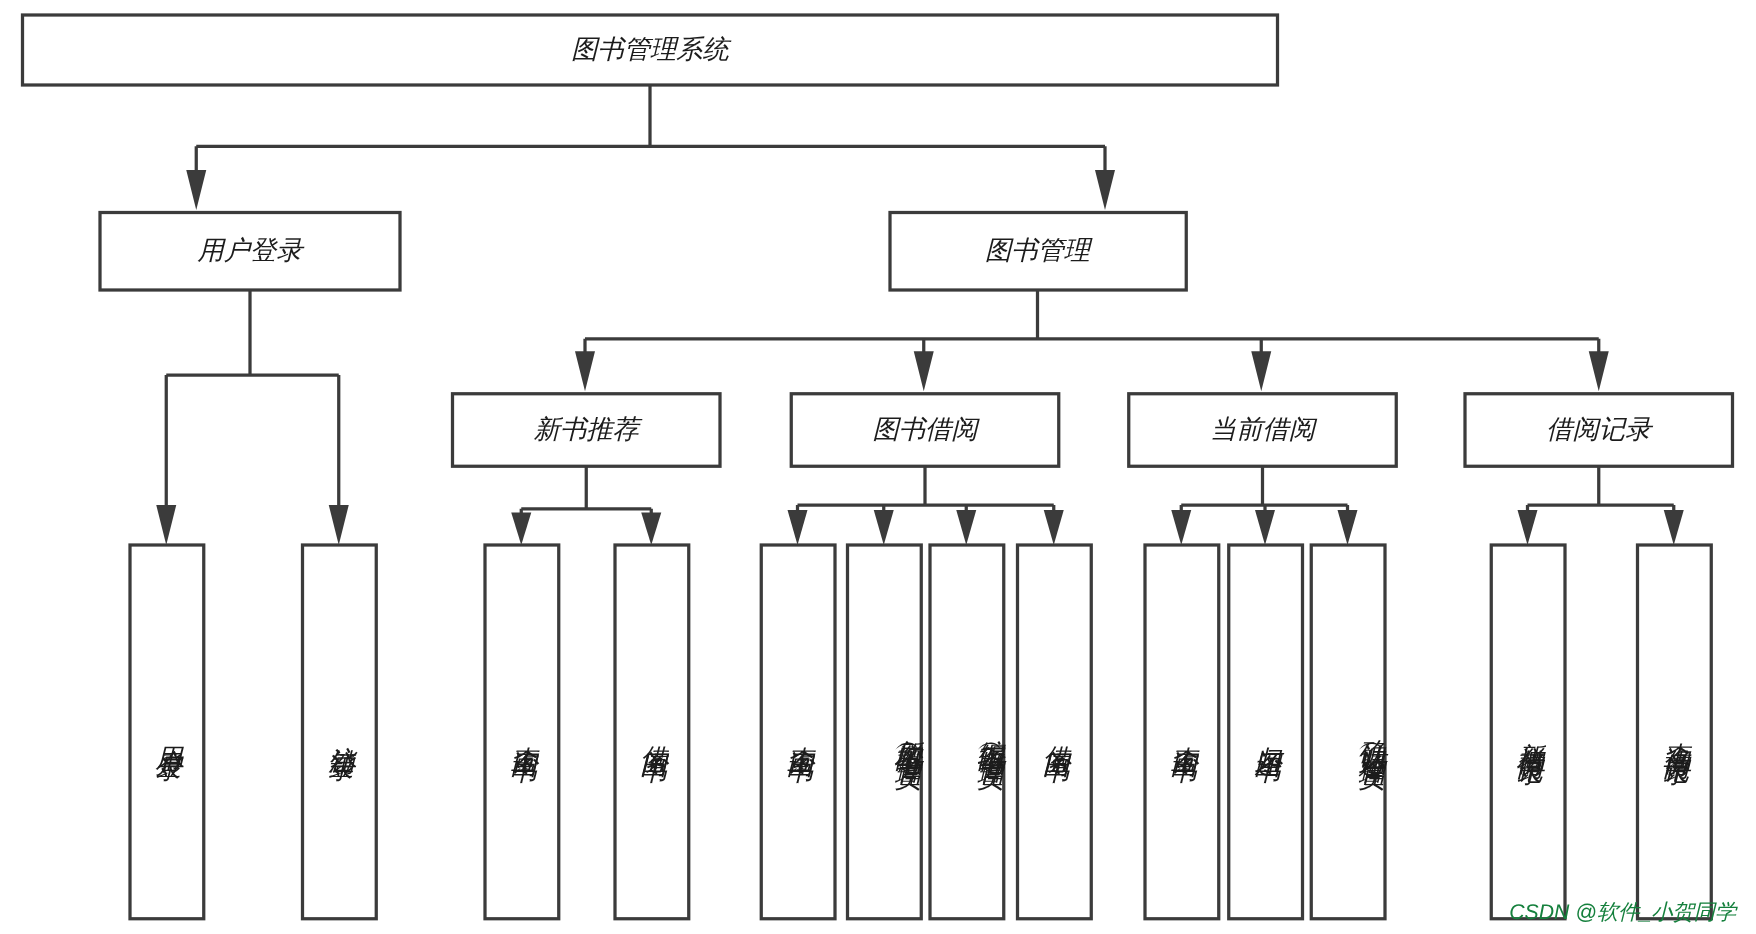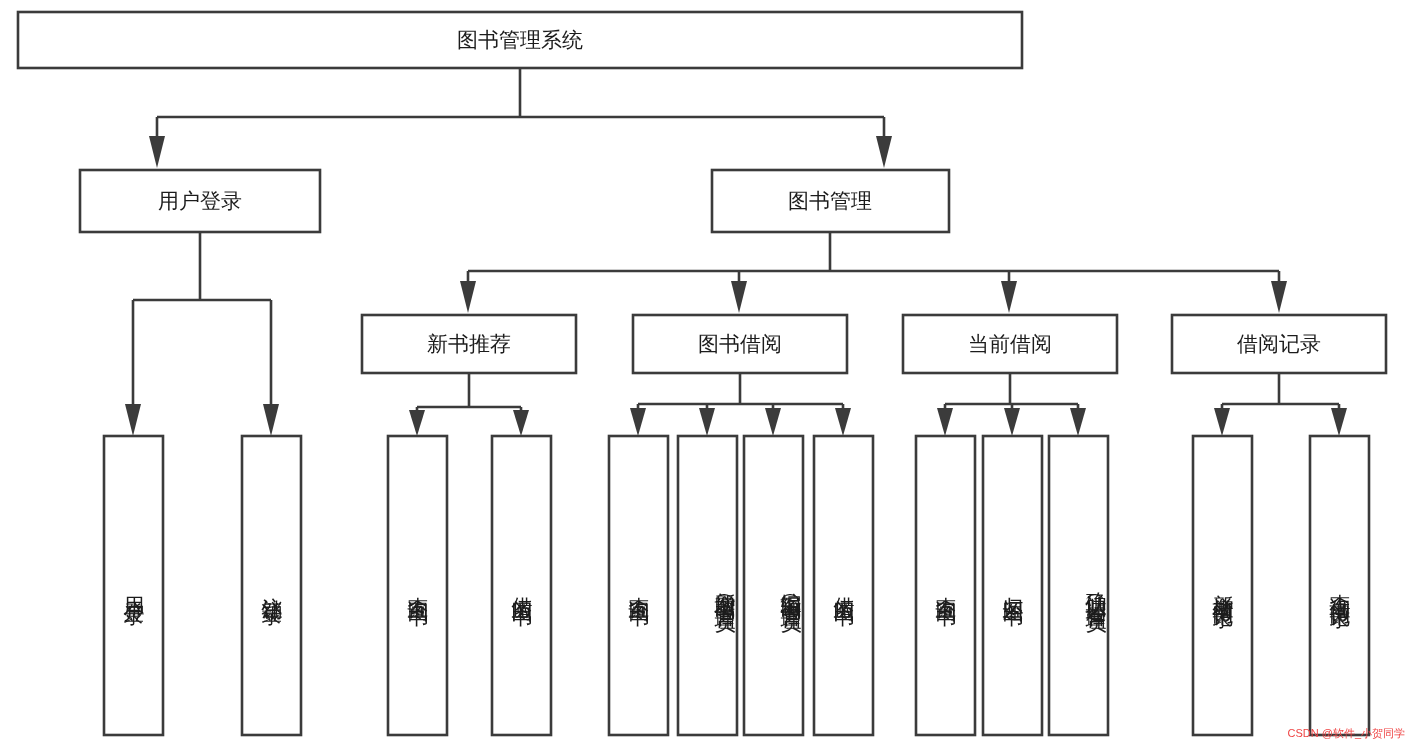--- a/index.html
+++ b/index.html
@@ -11,20 +11,21 @@
     width: 1405px;
     height: 747px;
     font-family: "Liberation Sans", "DejaVu Sans", sans-serif;
     overflow: hidden;
     position: relative;
   }
   #diagram-root {
     position: relative;
     width: 1405px;
     height: 747px;
+    font-style: italic;
   }
   svg.diagram-svg {
     position: absolute;
     left: 0;
     top: 0;
     width: 1405px;
     height: 747px;
   }
   .node-box {
     fill: #ffffff;
@@ -55,25 +56,25 @@
     font-size: 21px;
     line-height: 1.18;
     color: #1c1c1c;
     letter-spacing: 3px;
     text-align: center;
     white-space: nowrap;
     pointer-events: none;
   }
   .watermark {
     position: absolute;
-    right: 0;
+    right: 16px;
     bottom: 6px;
     font-family: "Liberation Sans", "DejaVu Sans", sans-serif;
-    font-size: 11px;
-    color: #ef4444;
+    font-size: 17px;
+    color: #15803d;
     white-space: nowrap;
   }
 </style>
 </head>
 <body>
 
 <div id="diagram-root">
 
   <svg class="diagram-svg" viewBox="0 0 1405 747">
     <defs></defs>

